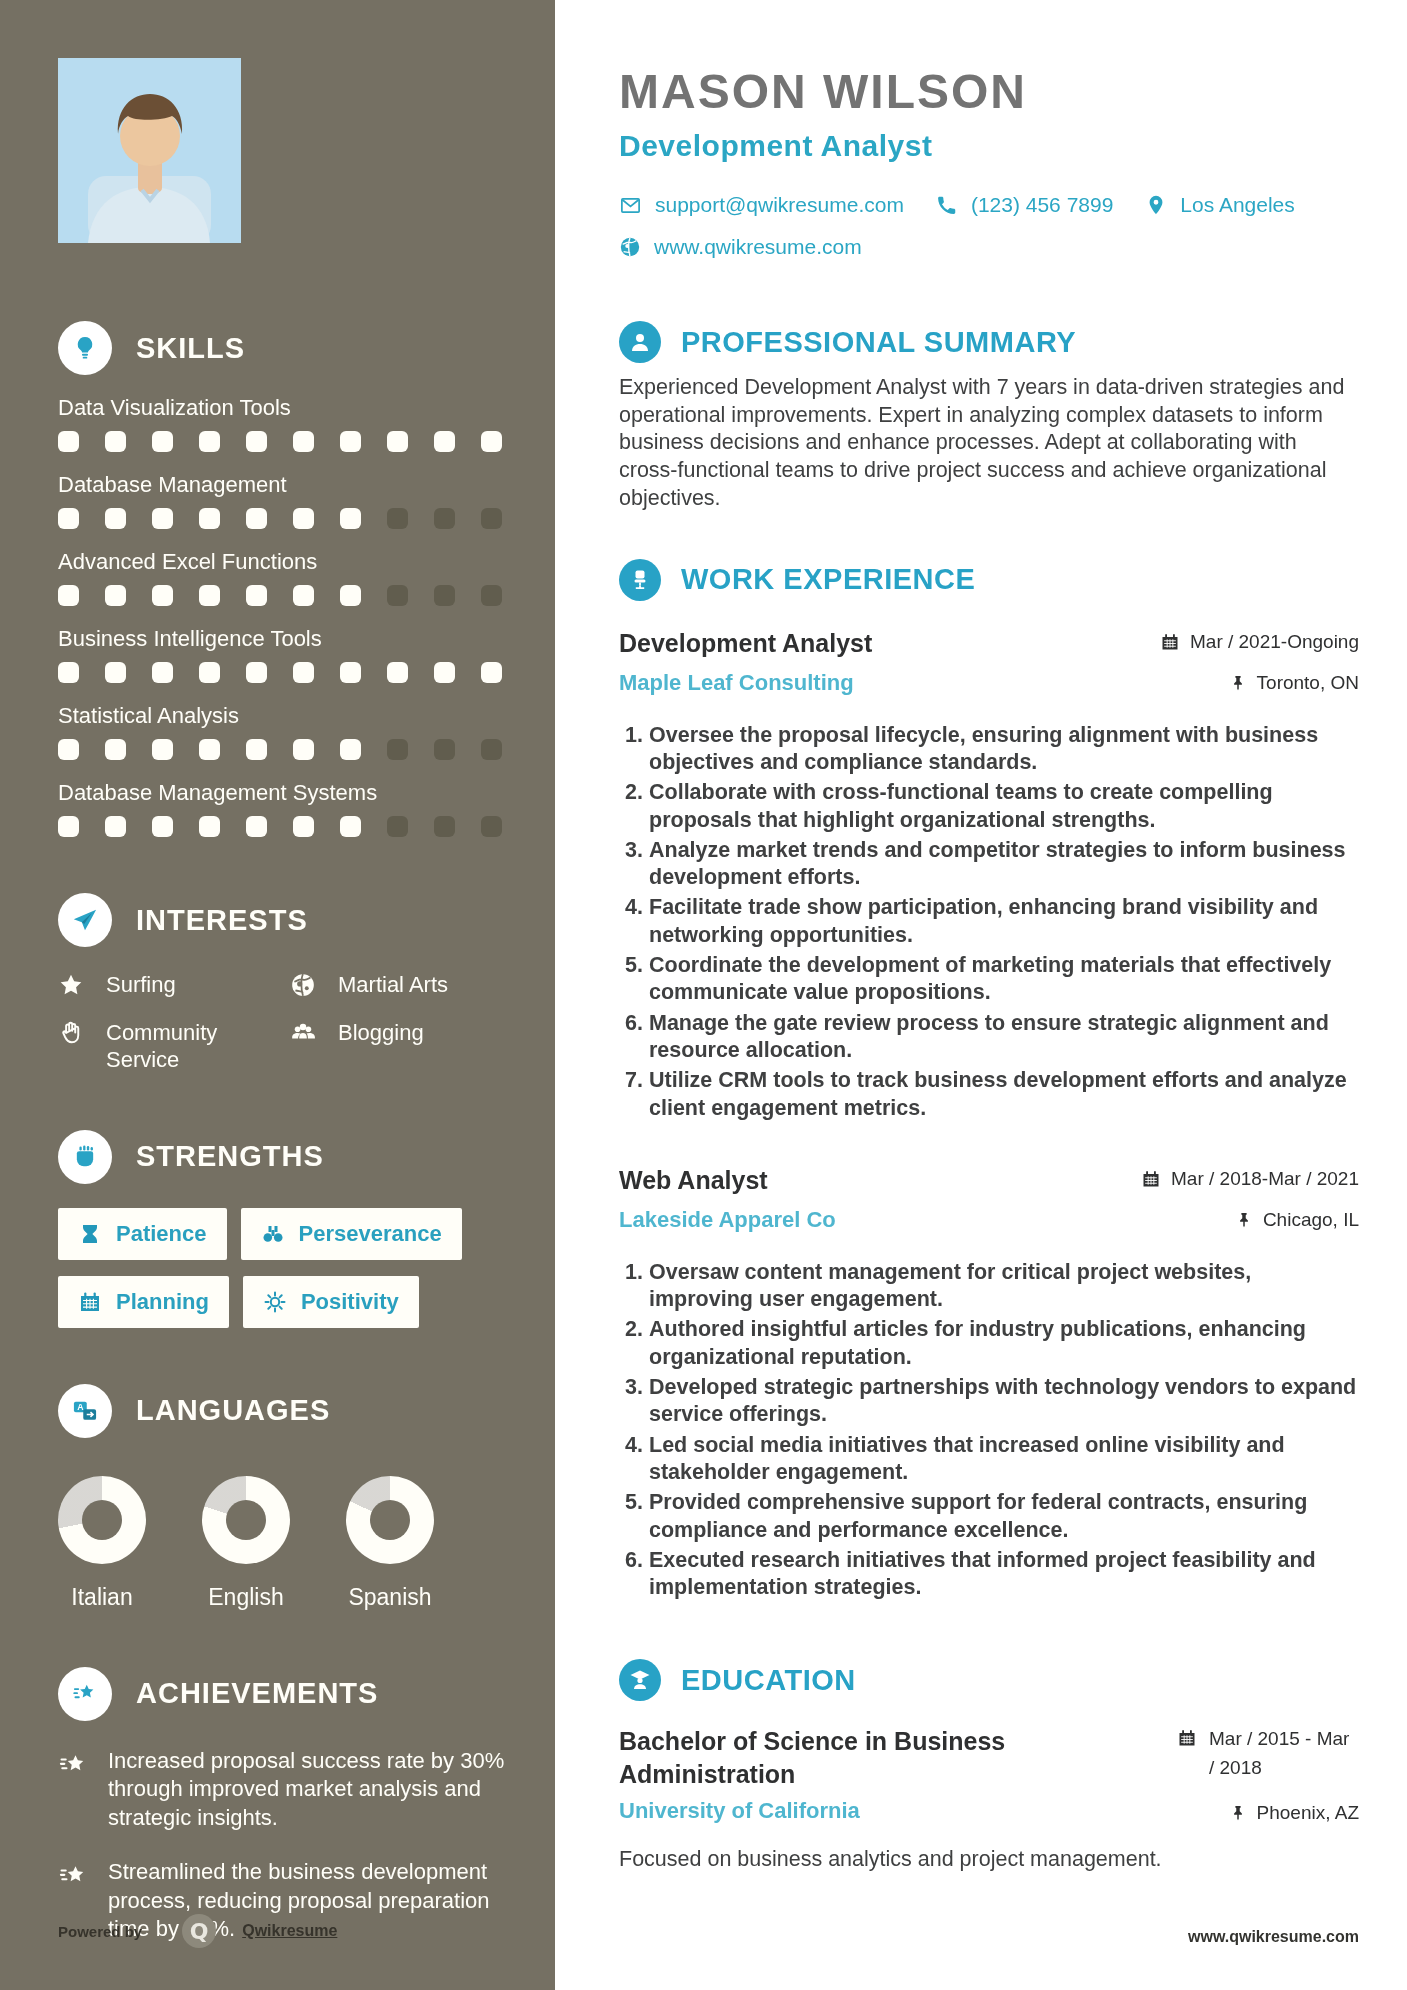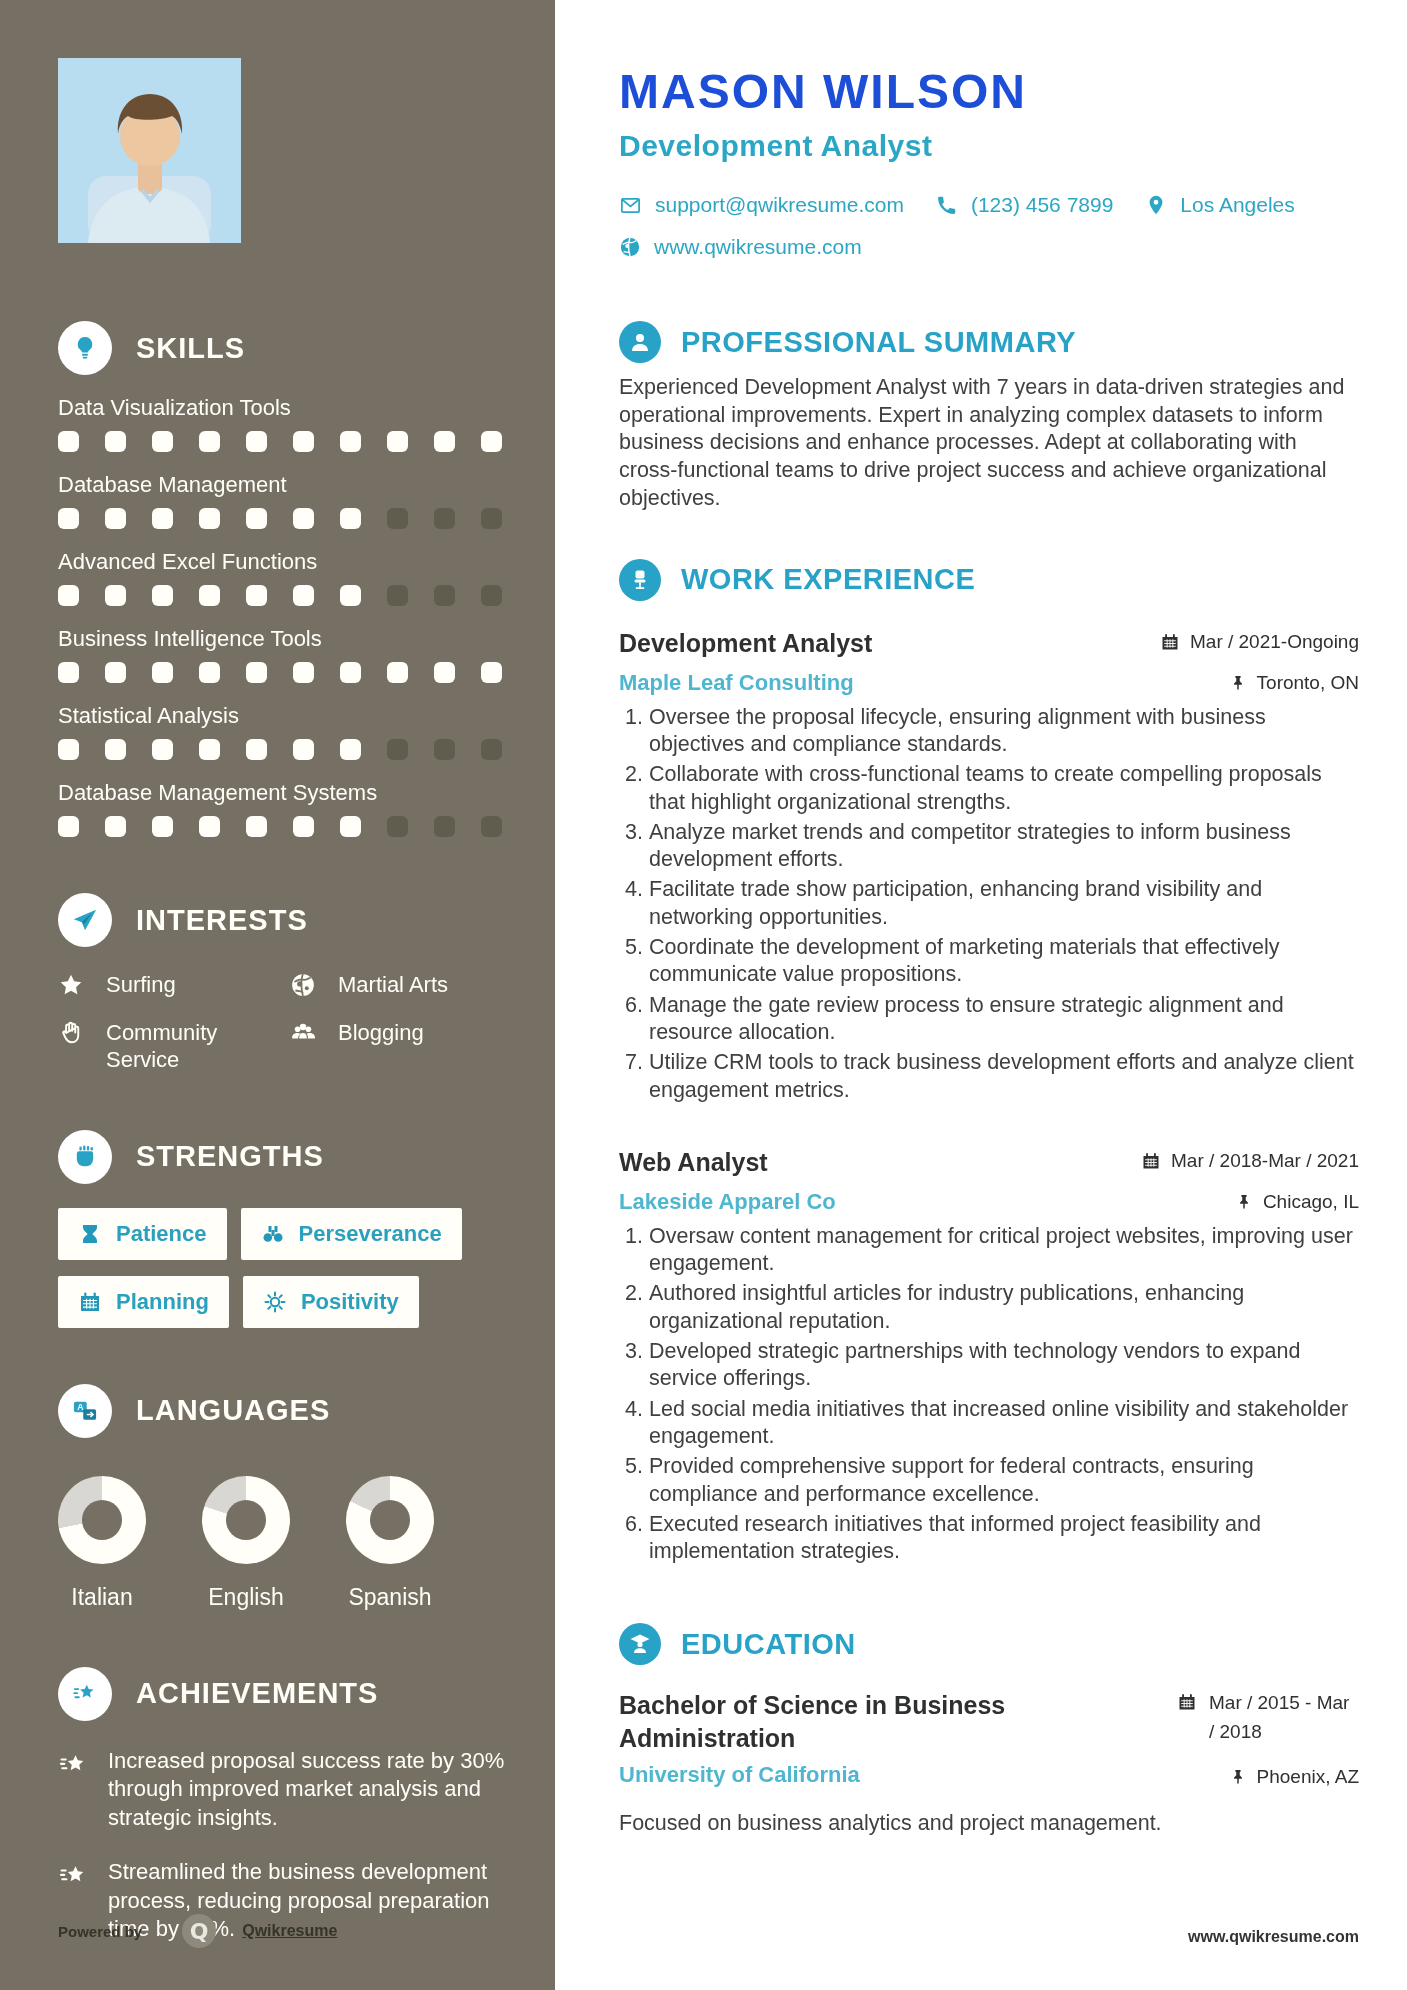--- a/index.html
+++ b/index.html
@@ -48,21 +48,21 @@
   .sb-footer { position:absolute; left:58px; bottom:42px; display:flex; align-items:center; gap:26px; }
   .sb-footer .pb { font-size:15px; color:#36332b; font-weight:bold; }
   .sb-footer .qlogo {
     width:34px; height:34px; border-radius:50%; background:#8d897c; color:#e9e7df;
     display:flex; align-items:center; justify-content:center; font-size:22px; font-weight:bold;
     font-family:"DejaVu Sans", sans-serif; margin-left:14px;
   }
   .sb-footer .brand { font-size:16px; color:#36332b; font-weight:bold; text-decoration:underline; }
   
   .main { position:absolute; left:555px; top:0; width:852px; height:1990px; padding:64px 48px 0 64px; }
-  .name { font-size:48px; font-weight:800; letter-spacing:2px; color:#1d4ed8; }
+  .name { font-size:48px; font-weight:800; letter-spacing:2px; color:#737373; }
   .role { font-size:30px; color:#2ba6c4; font-weight:bold; margin-top:10px; letter-spacing:0.5px; }
   .contact { margin-top:30px; }
   .c-row { display:flex; align-items:center; gap:14px; margin-top:18px; }
   .c-item { display:flex; align-items:center; gap:13px; color:#2ba6c4; font-size:21px; }
   .c-item .ic { display:flex; color:#2ba6c4; }
   .c-item + .c-item { margin-left:18px; }
   .m-head { display:flex; align-items:center; gap:20px; color:#28a2c6; }
   .m-head .circ {
     width:42px; height:42px; border-radius:50%; background:#28a2c6; color:#fff;
     display:flex; align-items:center; justify-content:center; flex:0 0 auto;
@@ -72,21 +72,21 @@
   .para { margin-top:11px; font-size:21.5px; line-height:1.29; color:#3f4041; width:742px; }
   .work-head { margin-top:46px; }
   .job { margin-top:28px; }
   .job + .job { margin-top:44px; }
   .j-row1 { display:flex; justify-content:space-between; align-items:baseline; }
   .j-title { font-size:25px; font-weight:bold; color:#2f3031; }
   .j-meta { display:flex; align-items:center; gap:10px; font-size:19px; color:#2f3031; }
   .j-meta .ic { display:flex; color:#2f3031; }
   .j-row2 { display:flex; justify-content:space-between; align-items:center; margin-top:12px; }
   .j-company { font-size:22px; color:#4fb6cf; font-weight:bold; }
-  .bullets { margin-top:8px; padding-left:30px; width:742px; }
+  .bullets { margin-top:26px; padding-left:30px; width:742px;font-weight:bold; }
   .bullets li { font-size:21.5px; line-height:1.27; color:#3f4041; margin-bottom:3px; }
   .edu-head { margin-top:58px; }
   .deg-row { display:flex; justify-content:space-between; margin-top:24px; }
   .degree { font-size:25px; font-weight:bold; color:#2f3031; width:450px; line-height:1.3; }
   .edu-dates { display:flex; gap:12px; font-size:19px; color:#2f3031; }
   .edu-dates .ic { display:flex; color:#2f3031; margin-top:3px; }
   .edu-dates .txt { width:150px; line-height:1.5; }
   .edu-row2 { display:flex; justify-content:space-between; align-items:flex-end; margin-top:8px; }
   .m-footer { position:absolute; right:48px; bottom:44px; font-size:16px; color:#33332f; font-weight:bold; }
   svg { display:block; }

